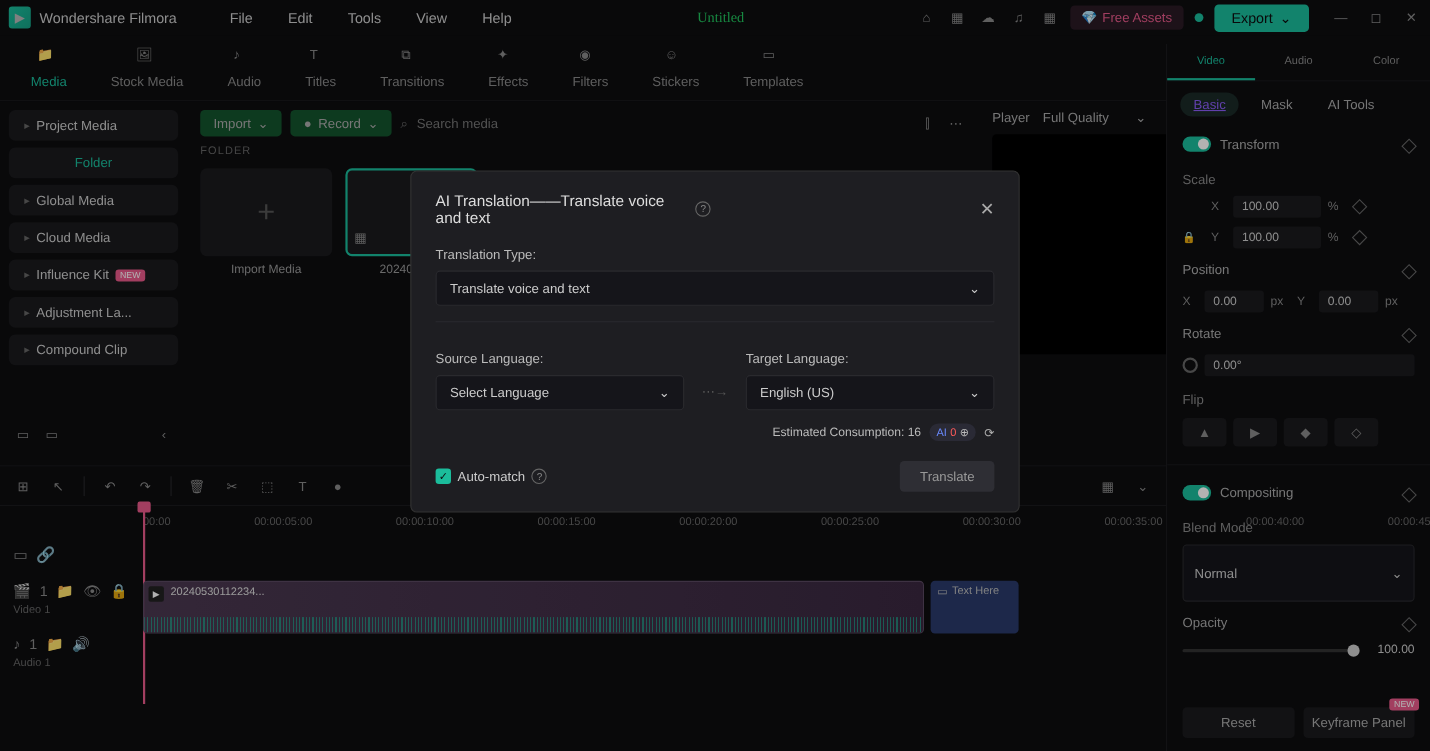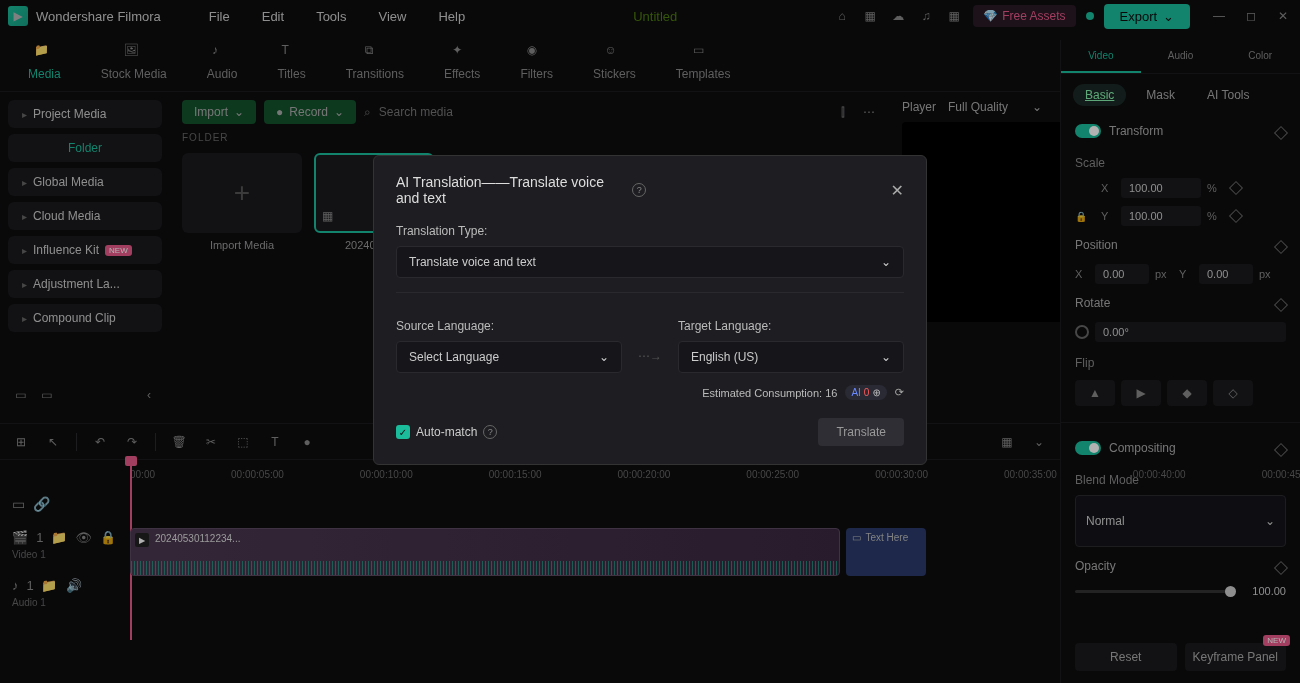--- a/index.html
+++ b/index.html
@@ -3,21 +3,21 @@
 <meta charset="utf-8">
 <style>
 * { margin: 0; padding: 0; box-sizing: border-box; font-family: -apple-system, BlinkMacSystemFont, "Segoe UI", sans-serif; }
 body { background: #0d0d0f; color: #b8b8b8; font-size: 12px; width: 1300px; height: 683px; overflow: hidden; position: relative; }
 
 
 .titlebar { height: 32px; background: #0d0d0f; display: flex; align-items: center; padding: 0 8px; gap: 8px; }
 .logo { width: 20px; height: 20px; background: linear-gradient(135deg, #1bbc9b, #16a085); border-radius: 3px; display: flex; align-items: center; justify-content: center; }
 .app-name { color: #ccc; font-size: 13px; margin-right: 28px; }
 .menu-item { color: #ccc; font-size: 13px; padding: 0 12px; cursor: pointer; }
-.doc-title { flex: 1; text-align: center; color: #4d7c0f; font-size: 13px; }
+.doc-title { flex: 1; text-align: center; color: #22c55e; font-size: 13px; font-family: Liberation Serif, serif; }
 .titlebar-right { display: flex; align-items: center; gap: 10px; }
 .titlebar-icon { width: 18px; height: 18px; color: #888; cursor: pointer; display: flex; align-items: center; justify-content: center; }
 .free-assets { background: #2a1a25; color: #e85a8a; padding: 4px 10px; border-radius: 4px; font-size: 12px; display: flex; align-items: center; gap: 4px; }
 .status-dot { width: 8px; height: 8px; background: #1bbc9b; border-radius: 50%; }
 .export-btn { background: #1bbc9b; color: #0d0d0f; padding: 5px 16px; border-radius: 4px; font-size: 13px; display: flex; align-items: center; gap: 6px; cursor: pointer; }
 .win-controls { display: flex; gap: 14px; margin-left: 10px; }
 
 
 .top-tabs { height: 60px; background: #0d0d0f; display: flex; align-items: center; padding: 0 20px; gap: 24px; border-bottom: 1px solid #1a1a1d; }
 .tab { display: flex; flex-direction: column; align-items: center; gap: 4px; color: #888; cursor: pointer; padding: 4px 8px; }
@@ -53,21 +53,21 @@
 .preview-controls { display: flex; align-items: center; justify-content: flex-end; gap: 10px; padding: 8px 0; color: #888; font-size: 11px; }
 .preview-ctrl-icons { display: flex; gap: 10px; margin-left: 12px; }
 
 
 .inspector { width: 240px; background: #0d0d0f; border-left: 1px solid #1a1a1d; padding: 0; overflow-y: auto; position: absolute; right: 0; top: 40px; bottom: 0; }
 .insp-tabs { display: flex; border-bottom: 1px solid #1a1a1d; }
 .insp-tab { flex: 1; text-align: center; padding: 10px 0; color: #888; cursor: pointer; font-size: 10px; }
 .insp-tab.active { color: #1bbc9b; border-bottom: 2px solid #1bbc9b; }
 .insp-subtabs { display: flex; gap: 8px; padding: 10px 12px; }
 .subtab { padding: 4px 12px; border-radius: 12px; font-size: 12px; color: #aaa; cursor: pointer; }
-.subtab.active { background: #1a2a27; color: #86efac; text-decoration: underline; }
+.subtab.active { background: #1a2a27; color: #8b5cf6; text-decoration: underline; }
 .insp-row { display: flex; align-items: flex-end; padding: 8px 14px; gap: 8px; }
 .toggle { width: 26px; height: 14px; background: #1bbc9b; border-radius: 7px; position: relative; }
 .toggle::after { content: ''; position: absolute; width: 10px; height: 10px; background: #fff; border-radius: 50%; top: 2px; right: 2px; }
 .insp-label { color: #aaa; font-size: 12px; flex: 1; }
 .diamond { width: 10px; height: 10px; border: 1px solid #666; transform: rotate(45deg); }
 .insp-section { color: #888; font-size: 12px; padding: 10px 14px 4px; }
 .insp-field { display: flex; align-items: center; padding: 4px 14px; gap: 6px; }
 .field-label { color: #888; width: 14px; font-size: 11px; }
 .field-input { background: #1a1a1d; border: none; color: #ccc; padding: 4px 8px; width: 80px; font-size: 11px; border-radius: 3px; }
 .field-unit { color: #888; font-size: 11px; width: 18px; }

